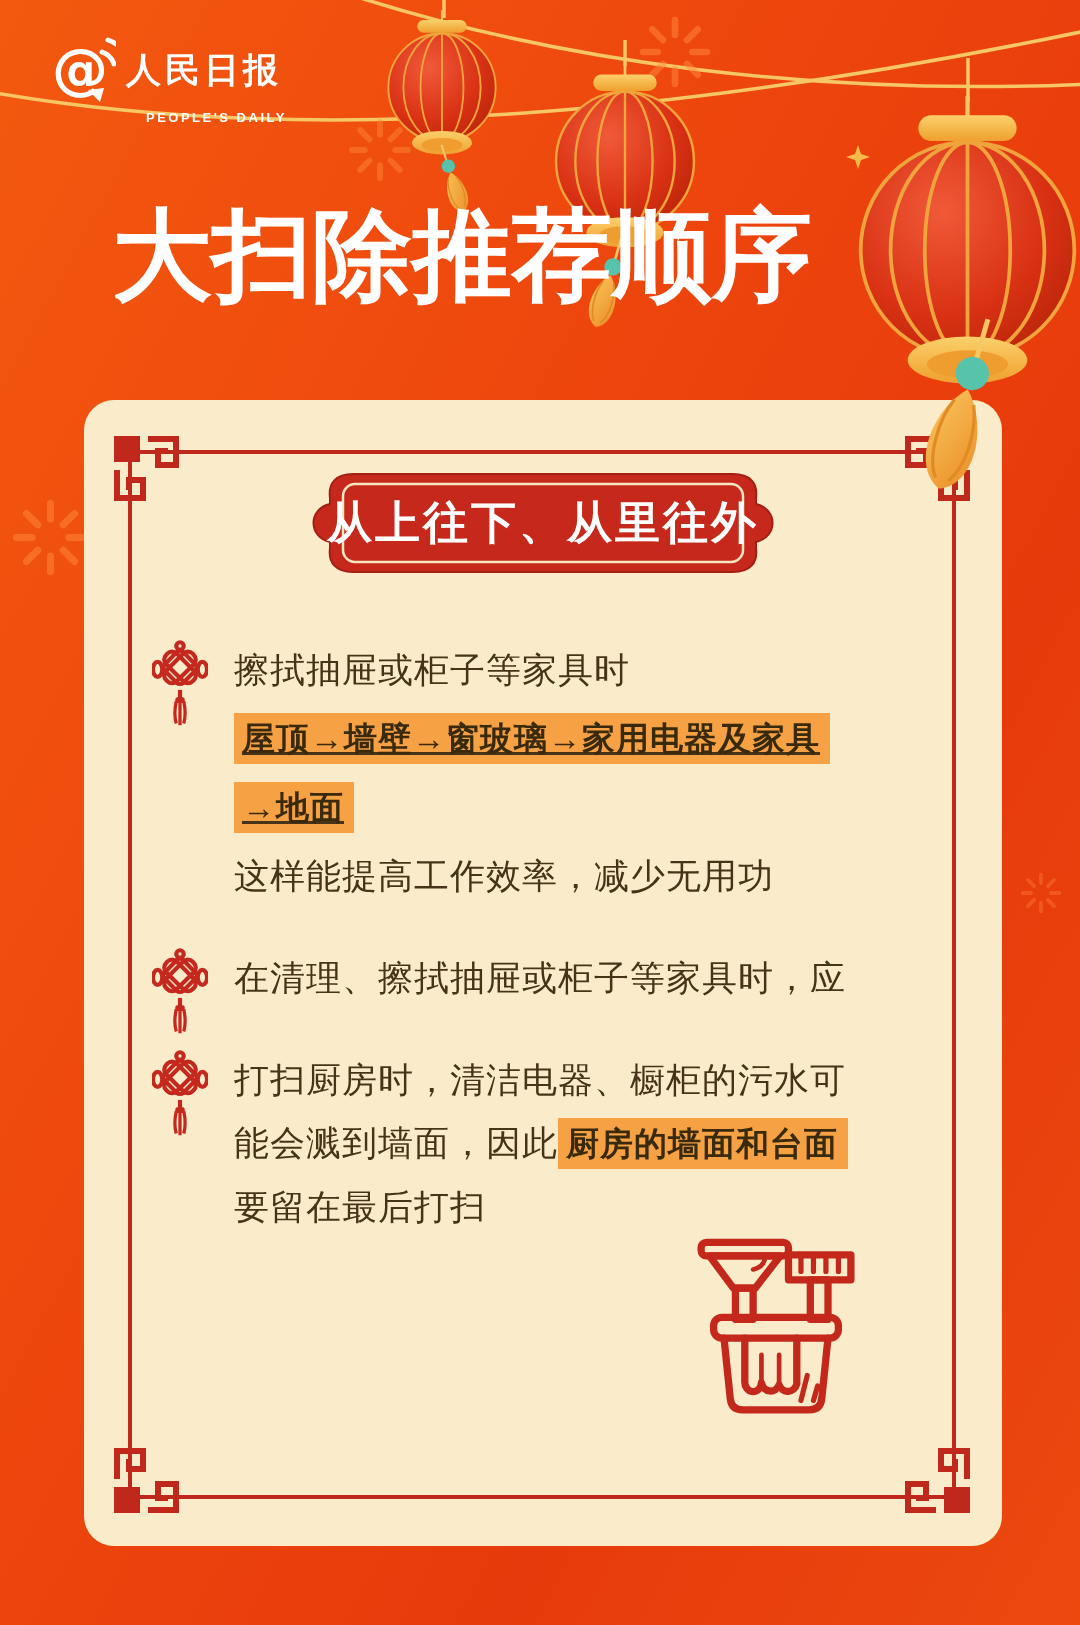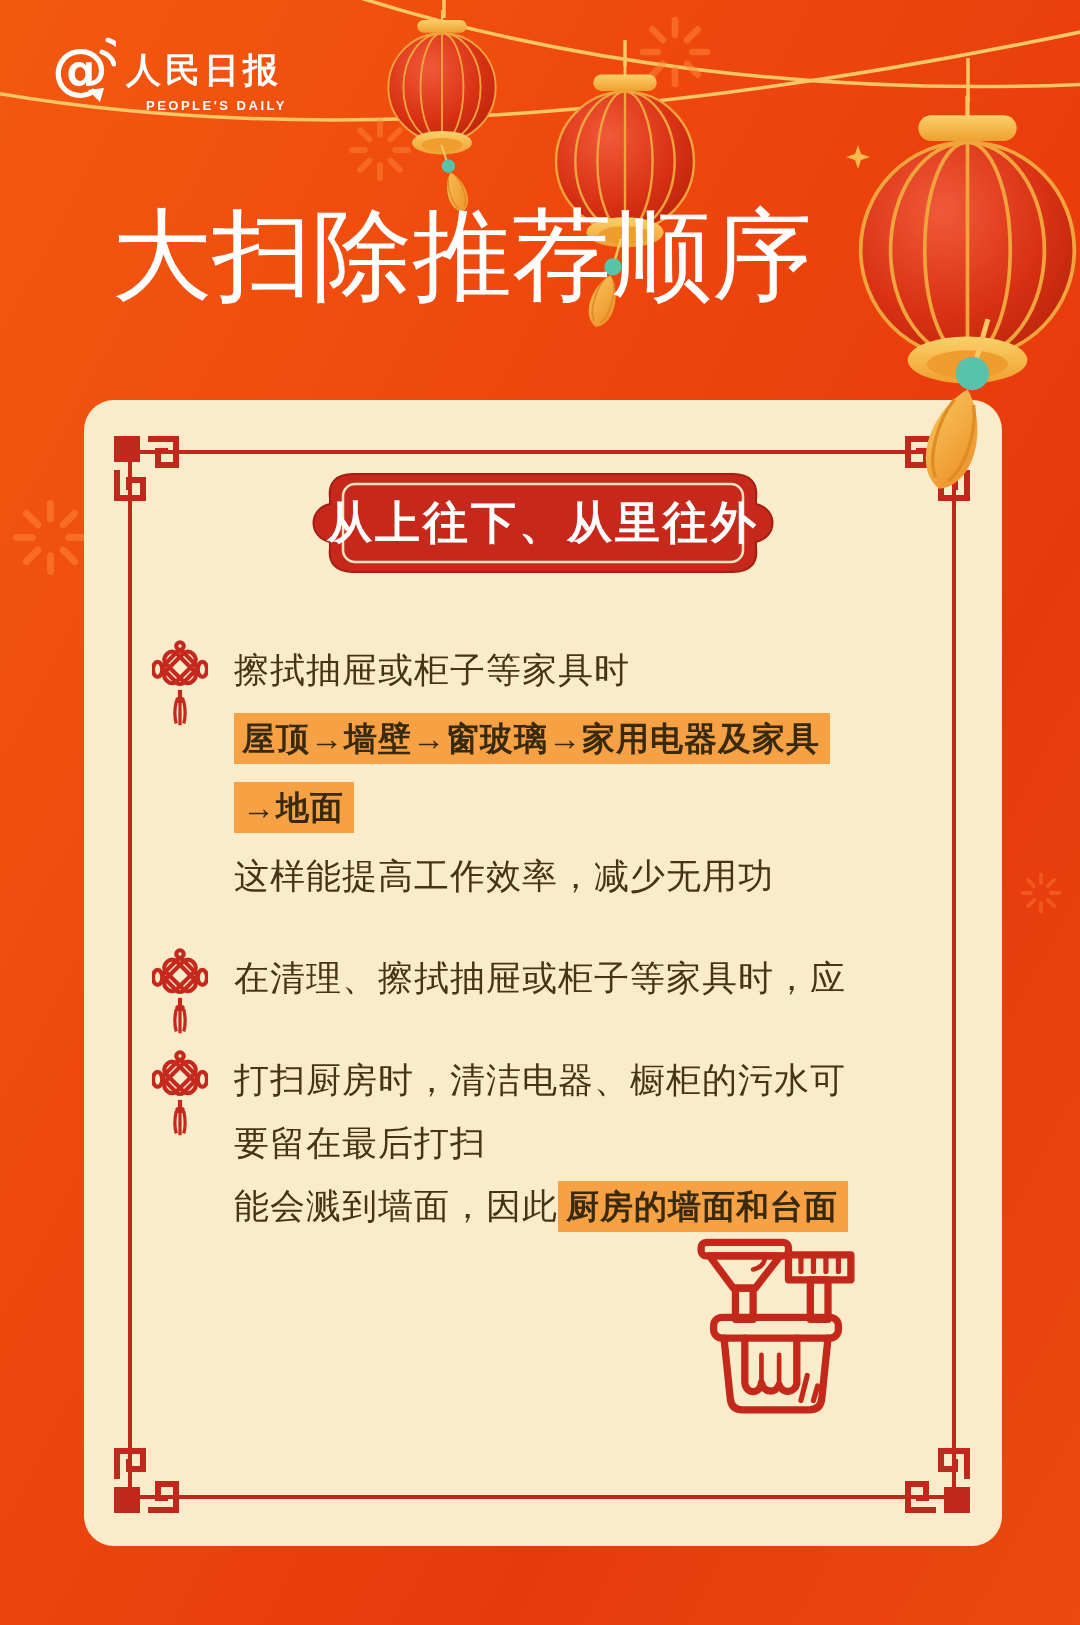--- a/index.html
+++ b/index.html
@@ -12,42 +12,42 @@
   
   .strings{left:0;top:0;width:1080px;height:420px;z-index:1;}
   .spark{color:#ff8a3c;z-index:1;}
   .star4{z-index:1;}
   .lantern{z-index:2;}
   .tassel{z-index:3;transform-origin:50% 10%;}
   
   .logo{left:52px;top:34px;z-index:4;display:flex;align-items:flex-start;}
   .logo-text{margin-left:10px;color:#fff;}
   .logo-cn{font-size:35px;font-weight:bold;letter-spacing:4px;line-height:40px;margin-top:16px;}
-  .logo-en{font-size:13px;font-weight:bold;letter-spacing:2.5px;margin-top:8px;padding-left:20px;}
-  
-  .title{left:112px;top:200px;z-index:4;color:#fff;font-size:100px;font-weight:400;
+  .logo-en{font-size:13px;font-weight:bold;letter-spacing:2.5px;margin-top:20px;padding-left:20px;}
+  
+  .title{left:112px;top:200px;z-index:4;color:#fff;font-size:100px;font-weight:700;
     letter-spacing:0px;white-space:nowrap;line-height:1.1;}
   
   .card{left:84px;top:400px;width:918px;height:1146px;background:#faeccb;border-radius:30px;z-index:2;}
   .inner-border{position:absolute;left:44px;top:50px;right:46px;bottom:47px;
     border:4px solid #c0281c;border-radius:2px;}
   .corner{position:absolute;width:70px;height:70px;}
   .corner.tl{left:30px;top:36px;}
   .corner.tr{right:32px;top:36px;transform:scaleX(-1);}
   .corner.bl{left:30px;bottom:33px;transform:scaleY(-1);}
   .corner.br{right:32px;bottom:33px;transform:scale(-1,-1);}
   
   .badge{position:absolute;left:50%;top:68px;transform:translateX(-50%);width:476px;height:110px;}
   .badge-label{position:absolute;inset:0;display:flex;align-items:center;justify-content:center;
     color:#fff;font-size:45px;font-weight:bold;letter-spacing:3px;}
   
   .bullet{position:absolute;left:68px;width:796px;display:flex;}
   .knot{flex:none;width:56px;height:100px;margin-right:26px;margin-top:0px;}
   .btext{flex:1;color:#473418;font-size:35px;line-height:63px;letter-spacing:1px;}
-  .hl-row{margin:5px 0;}
+  .hl-row{margin:5px 0;text-decoration:underline;}
   .hl{background:#f6a244;color:#3a2a0d;font-weight:bold;font-size:33px;
     padding:7px 10px 7px 8px;box-decoration-break:clone;-webkit-box-decoration-break:clone;}
   .b1{top:238px;}
   .b2{top:546px;justify-content:center;}
   .b3{top:648px;}
   .tools{position:absolute;left:608px;top:832px;width:168px;height:182px;}
 </style>
 </head>
 <body>
 
@@ -254,22 +254,22 @@
           <ellipse cx="6" cy="30" rx="5" ry="8"></ellipse>
             <ellipse cx="54" cy="30" rx="5" ry="8"></ellipse>
           <circle cx="30" cy="5" r="4"></circle>
           <line x1="30" y1="52" x2="30" y2="62"></line>
           <path d="M26,64 q-3,14 0,24 M30,64 v26 M34,64 q3,14 0,24" stroke-width="3.5"></path>
         </g>
         <rect x="25" y="60" width="10" height="6" rx="2" fill="#c5291e"></rect>
       </svg>
       <div class="btext">
         <div>打扫厨房时，清洁电器、橱柜的污水可</div>
+        <div><span>能会溅到墙面，因此</span><span class="hl">厨房的墙面和台面</span></div>
         <div>要留在最后打扫</div>
-        <div><span>能会溅到墙面，因此</span><span class="hl">厨房的墙面和台面</span></div>
       </div>
     </div>
 
     <svg class="tools" viewBox="0 0 160 175">
       <g fill="none" stroke="#c3281a" stroke-width="7" stroke-linejoin="round" stroke-linecap="round">
         <rect x="8" y="10" width="84" height="13" rx="5"></rect>
         <path d="M16,23 H84 L60,54 H39 Z"></path>
         <path d="M58,36 q9,-2 11,-9" stroke-width="4.5"></path>
         <rect x="41" y="54" width="17" height="30"></rect>
         <rect x="92" y="22" width="60" height="24"></rect>

